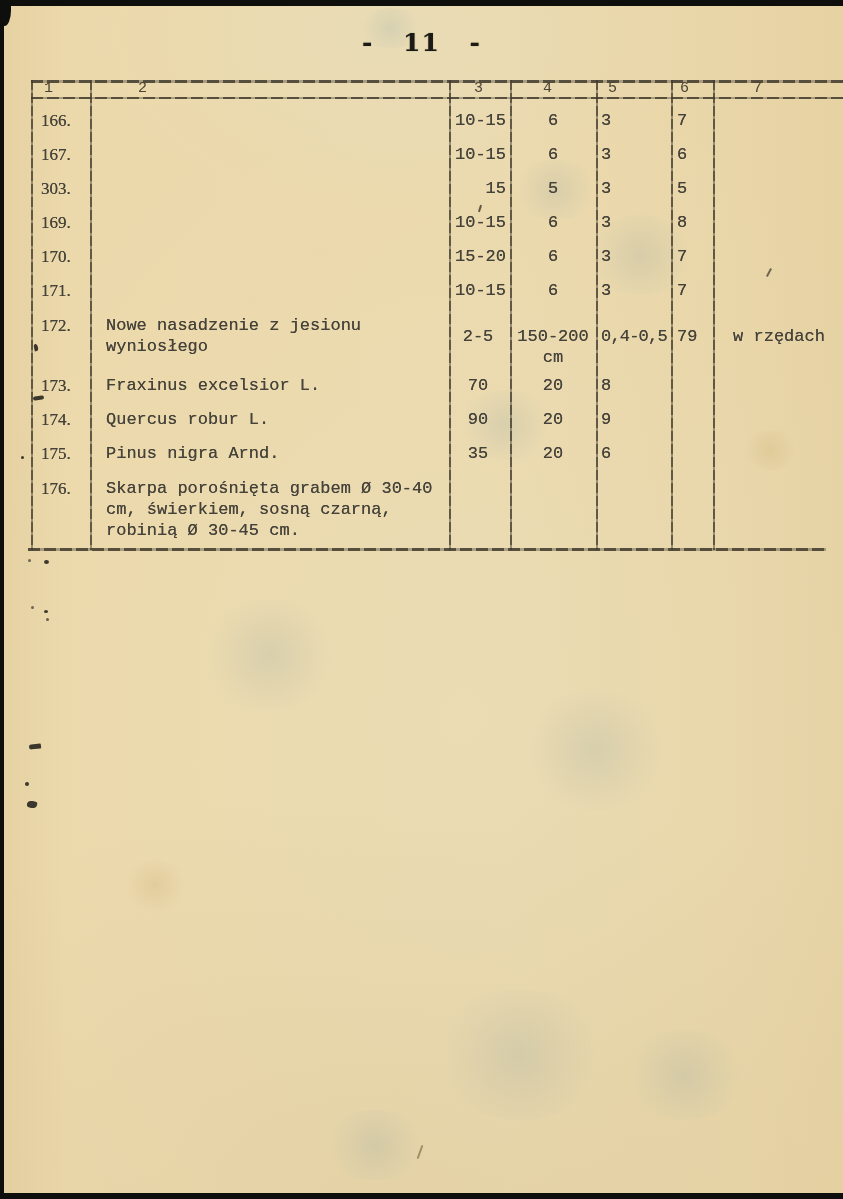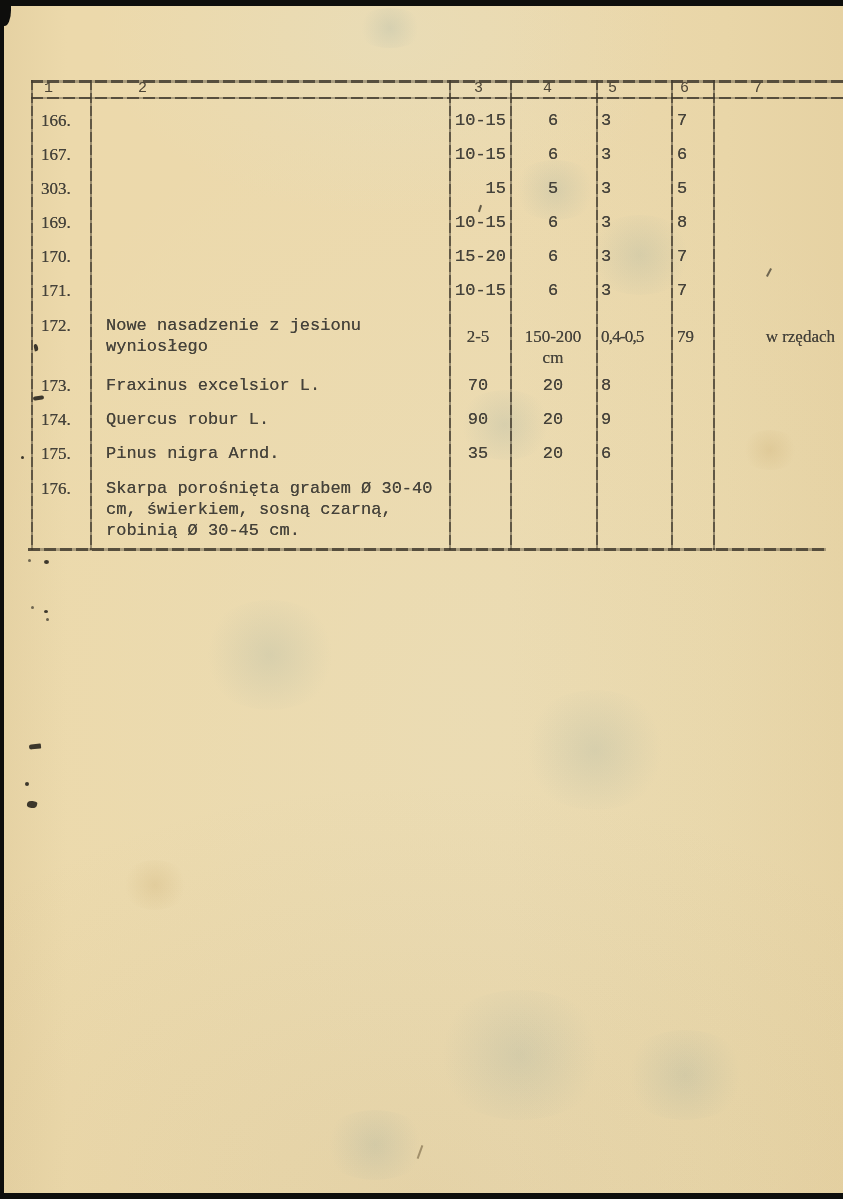--- a/index.html
+++ b/index.html
@@ -42,22 +42,22 @@
   .trow span{position:absolute;top:0;display:block;font-size:17px;line-height:21px;
     text-shadow:0 0 .6px rgba(69,66,58,.85);}
   .c-no{left:41px;width:52px;font-family:Liberation Serif, serif;}
   .c-desc{left:106px;width:336px;}
   .c3{left:450px;width:56px;text-align:right;}
   .c3.ctr{text-align:center;}
   .c4{left:512px;width:82px;text-align:center;white-space:pre-line;}
   .c5{left:601px;width:72px;text-align:left;}
   .c5.snug{letter-spacing:-0.8px;}
   .c6{left:677px;width:34px;text-align:left;}
-  .c7{left:723px;width:112px;text-align:right;}
-  .md{top:11px !important;font-family:Liberation Serif, serif;}
+  .c7{left:723px;width:112px;text-align:center;}
+  .md{top:11px !important;}
   
   .speck{position:absolute;background:#3c372c;border-radius:50%;}
   .mark{position:absolute;background:#3c372c;}
 </style>
 </head>
 <body>
 
 <div class="page">
 
   <div class="stain b" style="left:355px;top:8px;width:70px;height:40px;"></div>
@@ -70,20 +70,21 @@
   <div class="stain b" style="left:620px;top:1030px;width:130px;height:90px;"></div>
   <div class="stain b" style="left:320px;top:1110px;width:110px;height:70px;"></div>
   <div class="stain y" style="left:740px;top:430px;width:60px;height:40px;"></div>
   <div class="stain y" style="left:120px;top:860px;width:70px;height:50px;"></div>
 
   <div class="edge edge-top"></div>
   <div class="edge edge-left"></div>
   <div class="edge edge-bottom"></div>
   <div class="edge edge-corner"></div>
 
+  <div class="page-number">- 11 -</div>
 
   <div class="hline" style="left:31px;top:80px;width:812px;"></div>
   <div class="hline" style="left:31px;top:97px;width:812px;height:2px;"></div>
   <div class="hline" style="left:28px;top:548px;width:798px;"></div>
   <div class="vline" style="left:31px;top:80px;height:470px;"></div>
   <div class="vline" style="left:90px;top:80px;height:470px;"></div>
   <div class="vline" style="left:449px;top:80px;height:470px;"></div>
   <div class="vline" style="left:510px;top:80px;height:470px;"></div>
   <div class="vline" style="left:596px;top:80px;height:470px;"></div>
   <div class="vline" style="left:671px;top:80px;height:470px;"></div>

